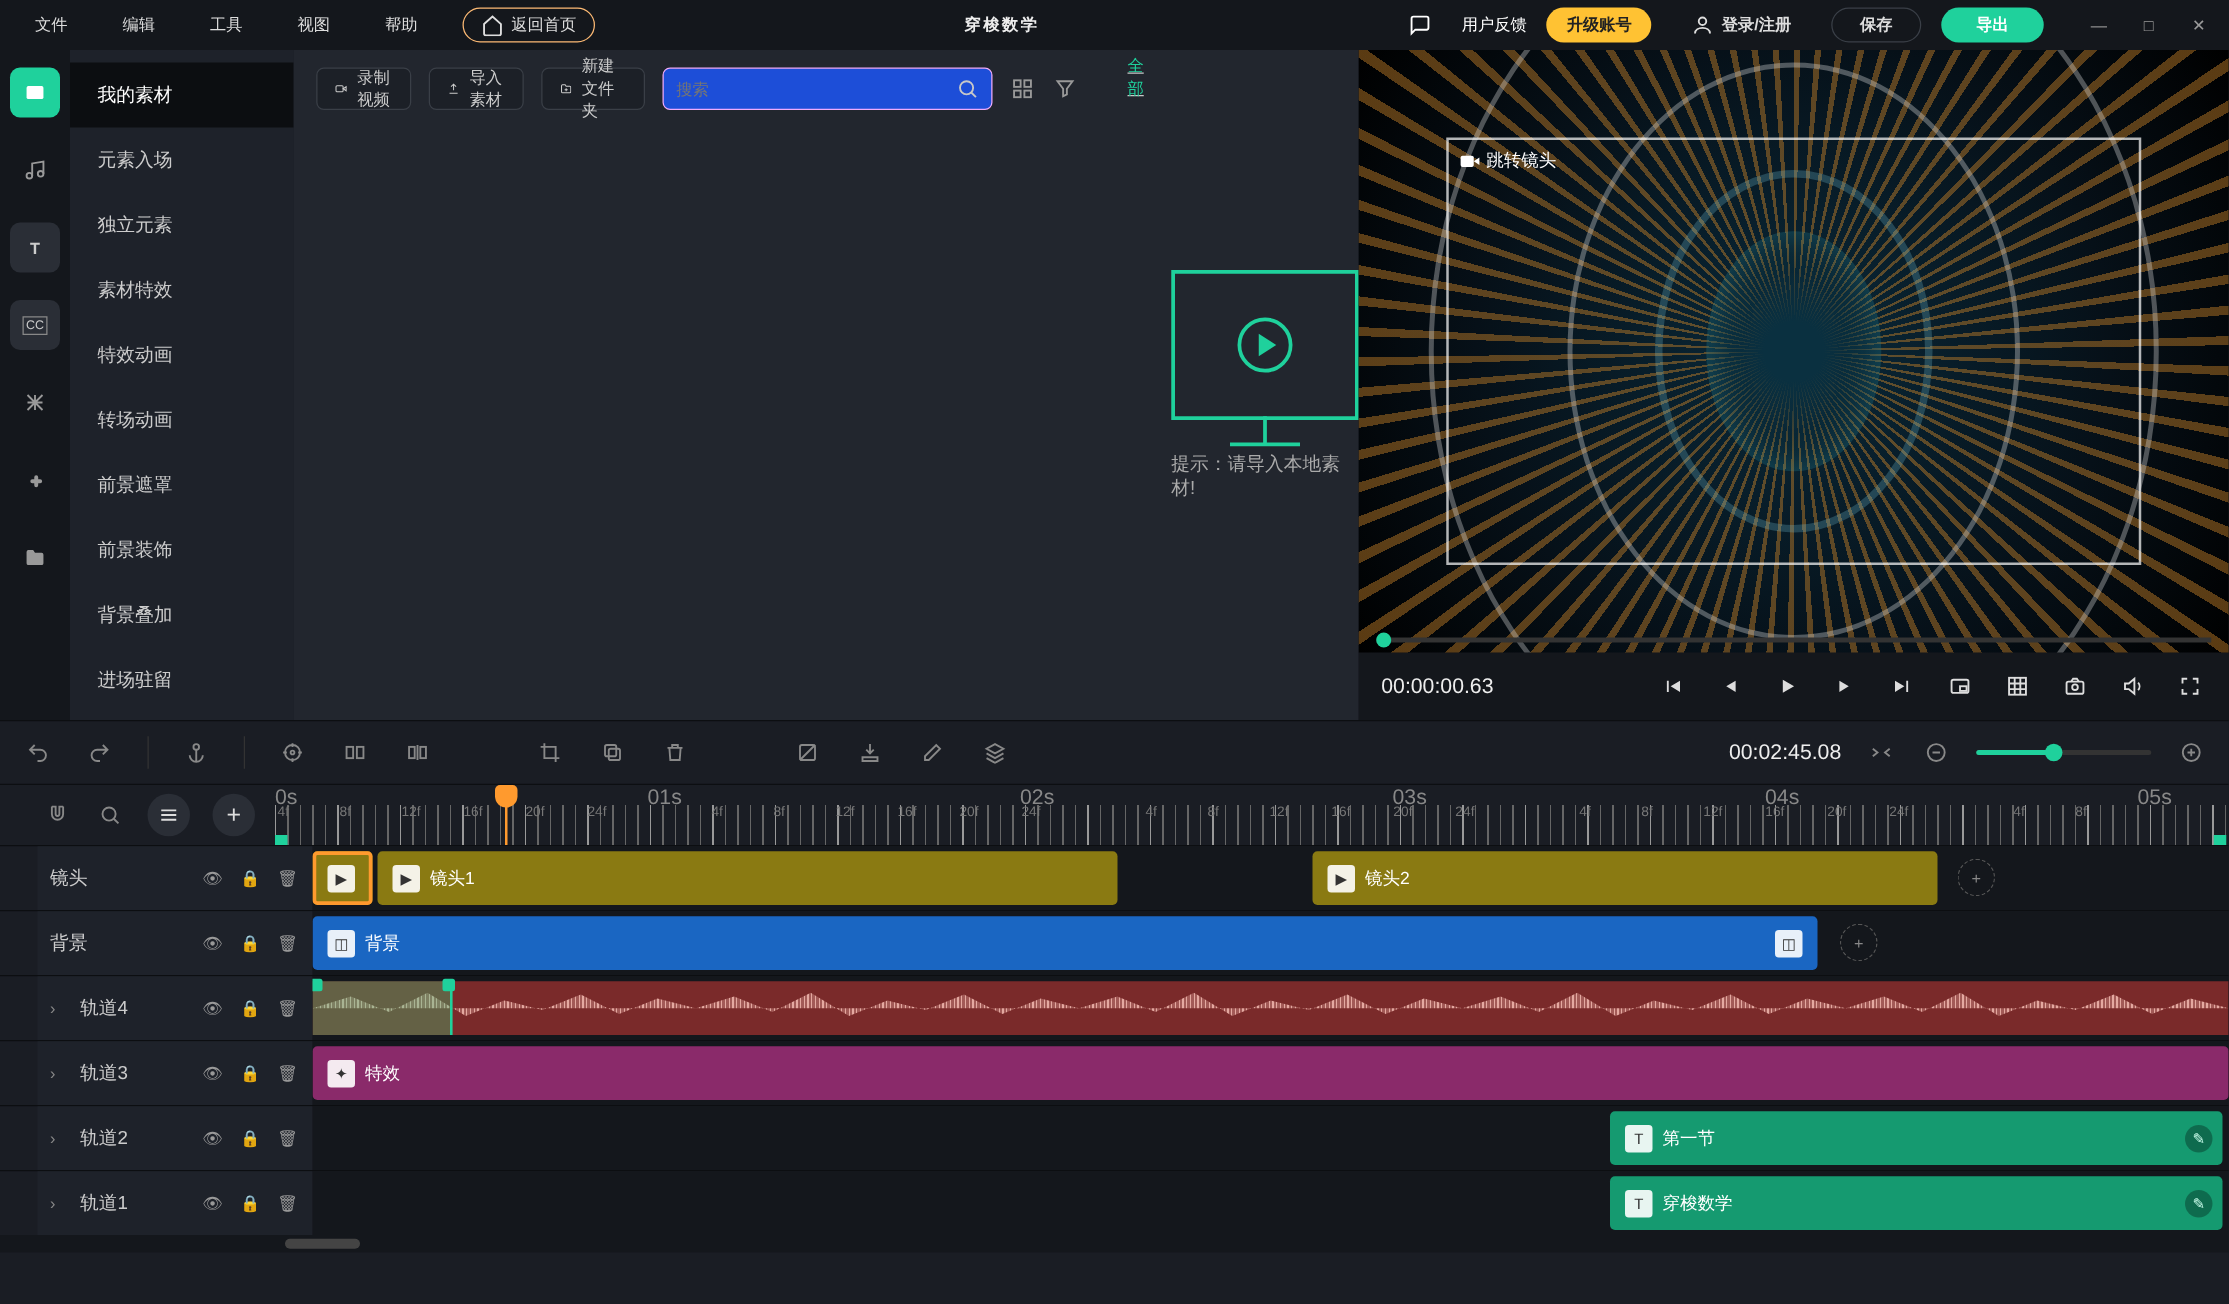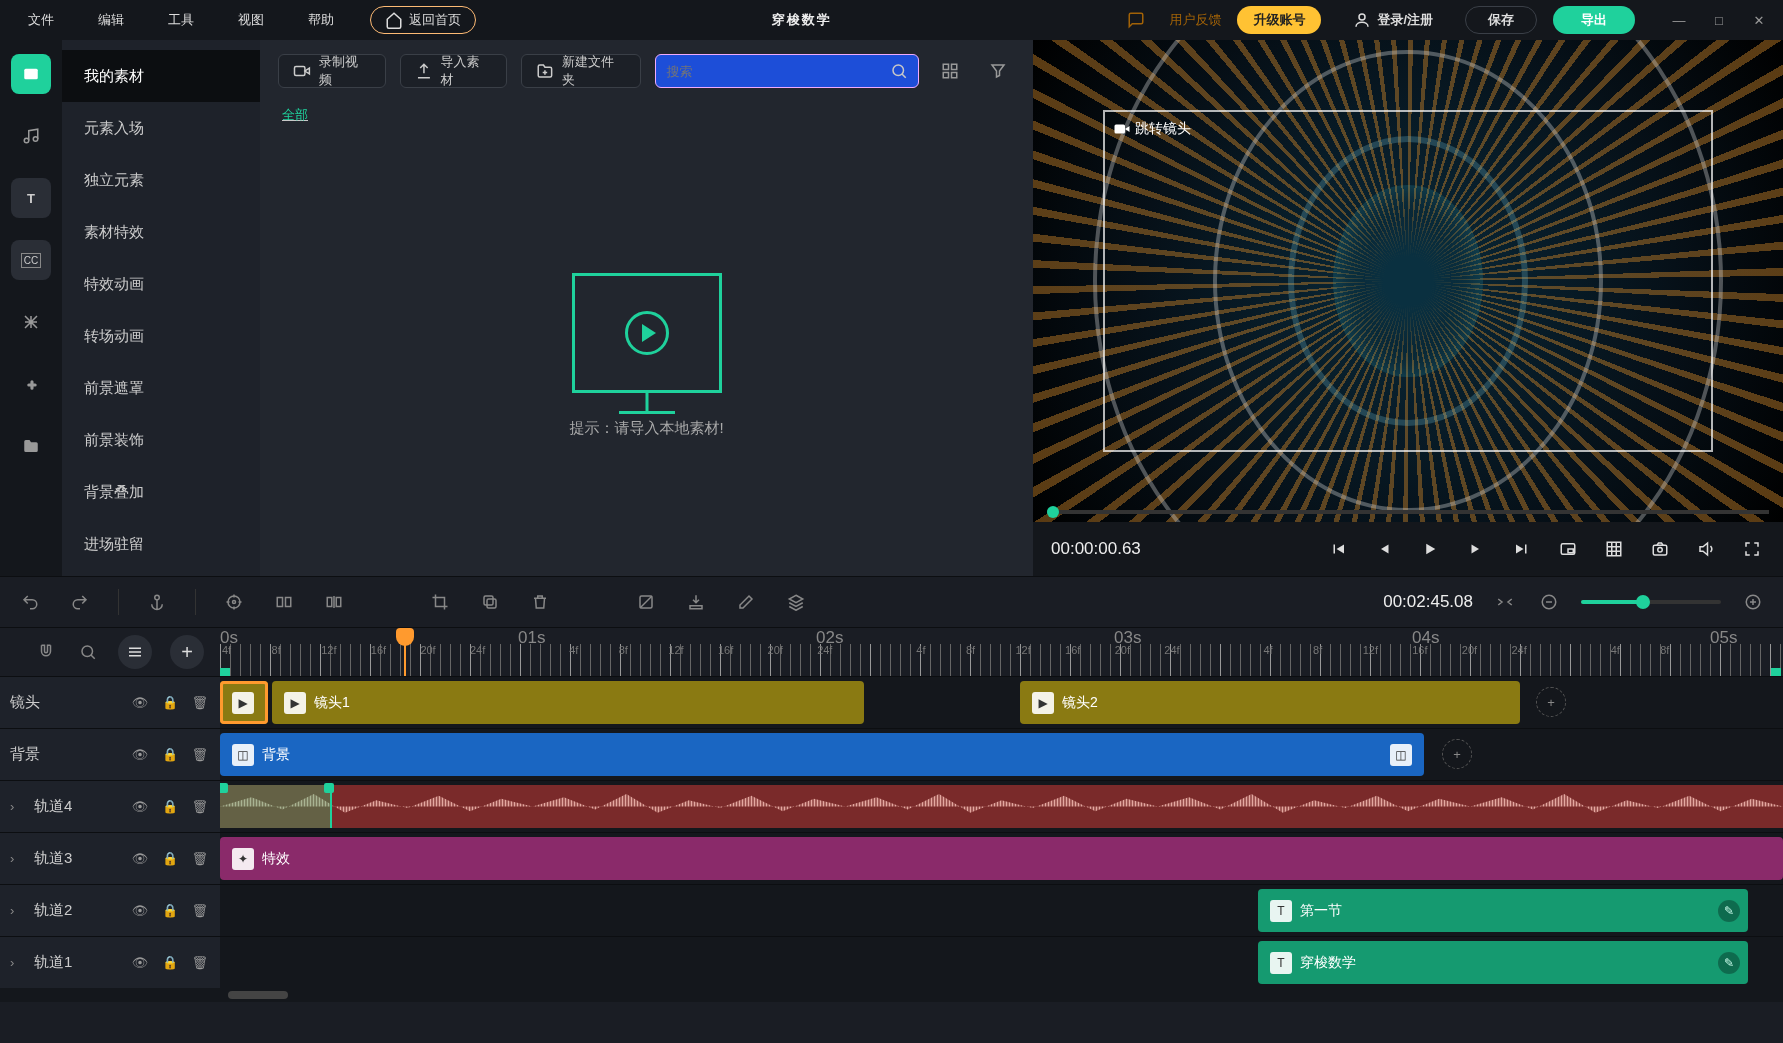--- a/index.html
+++ b/index.html
@@ -5,41 +5,41 @@
 * { margin:0; padding:0; box-sizing:border-box; font-family:"Microsoft YaHei",sans-serif; -webkit-user-select:none; user-select:none; }
 body { background:#1a1d24; color:#c8c8c8; font-size:13px; overflow:hidden; width:1783px; height:1043px; }
 
 
 .titlebar { height:40px; background:#14171c; display:flex; align-items:center; padding:0 6px; }
 .menu-items { display:flex; }
 .menu-items span { padding:0 22px; line-height:40px; color:#ddd; cursor:pointer; }
 .home-btn { margin-left:14px; border:1px solid #fdba74; border-radius:14px; height:28px; display:flex; align-items:center; padding:0 14px; gap:6px; cursor:pointer; color:#ddd; }
 .titlebar .center { flex:1; text-align:center; font-weight:bold; color:#eee; letter-spacing:2px; }
 .titlebar .right { display:flex; align-items:center; gap:16px; }
-.feedback { display:flex; align-items:flex-end; gap:24px; color:#a16207; cursor:pointer; }
+.feedback { display:flex; align-items:flex-end; gap:24px; color:#ffffff; cursor:pointer; }
 .pill { border-radius:14px; height:28px; padding:0 16px; display:flex; align-items:center; font-weight:bold; cursor:pointer; }
 .pill.upgrade { background:#ffc233; color:#222; }
 .pill.login { color:#ddd; }
 .pill.save { border:1px solid #3a3f47; color:#ddd; padding:0 22px; }
 .pill.export { background:#1fd19c; color:#fff; padding:0 28px; }
 .win-btns { display:flex; gap:4px; margin-left:10px; }
 .win-btns div { width:36px; height:28px; display:flex; align-items:center; justify-content:center; color:#999; cursor:pointer; }
 
 
 .main { display:flex; height:536px; }
 .rail { width:62px; background:#14171c; display:flex; flex-direction:column; align-items:center; padding-top:14px; gap:22px; }
 .rail-btn { width:40px; height:40px; border-radius:8px; display:flex; align-items:center; justify-content:center; cursor:pointer; color:#999; }
 .rail-btn.active { background:#1fd19c; color:#fff; }
 .rail-btn.box { background:#2a2e36; color:#ccc; }
 
 .side-list { width:198px; background:#1e222a; padding:10px 0; overflow:hidden; }
 .side-item { height:52px; display:flex; align-items:center; padding-left:22px; color:#ccc; cursor:pointer; font-size:15px; }
 .side-item.active { background:#0c0e11; color:#fff;text-align:center; }
 
-.asset-panel { flex:1; background:#22262e; display:flex; flex-direction:column; }
+.asset-panel { flex:1; background:#22262e; display:flex; flex-direction:row; }
 .asset-toolbar { height:62px; display:flex; align-items:center; gap:14px; padding:0 18px; }
 .tool-btn { border:1px solid #3a3f47; border-radius:6px; height:34px; padding:0 14px; display:flex; align-items:center; gap:8px; cursor:pointer; color:#ccc; background:#1c2027; }
 .search-box { flex:0 0 170px; background:#1d4ed8; border:1px solid #f0abfc; border-radius:6px; height:34px; display:flex; align-items:center; padding:0 10px;gap:48px; }
 .search-box input { flex:1; background:transparent; border:none; outline:none; color:#ccc; font-size:13px; }
 .icon-btn { width:34px; height:34px; display:flex; align-items:center; justify-content:center; color:#999; cursor:pointer; }
 .filter-row { padding:4px 22px 10px;text-decoration:underline; }
 .filter-row span { color:#1fd19c; cursor:pointer; }
 .asset-body { flex:1; display:flex; flex-direction:column; align-items:center; justify-content:center; gap:26px; }
 .monitor-icon { width:150px; height:120px; border:3px solid #1fd19c; position:relative; }
 .monitor-icon::after { content:""; position:absolute; left:50%; bottom:-24px; transform:translateX(-50%); width:56px; height:3px; background:#1fd19c; }
@@ -86,21 +86,21 @@
 .ruler-ticks { position:absolute; left:0; right:0; top:16px; height:32px; background:repeating-linear-gradient(to right,#666 0 1px,transparent 1px 10px); }
 .ruler-ticks::before { content:""; position:absolute; inset:0; background:repeating-linear-gradient(to right,#999 0 1px,transparent 1px 50px); }
 .tick-text { position:absolute; top:16px; left:0; right:0; display:flex; font-size:11px; color:#777; }
 .tick-text span { width:49.6px; flex:0 0 49.6px; text-align:left; padding-left:2px; }
 .marker-a { position:absolute; left:0; top:40px; width:10px; height:10px; background:#1fd19c; }
 .marker-b { position:absolute; right:2px; top:40px; width:10px; height:10px; background:#1fd19c; }
 .playhead { position:absolute; left:184px; top:0; width:2px; height:460px; background:#ff9a2e; z-index:50; }
 .playhead::before { content:""; position:absolute; left:-8px; top:0; width:18px; height:18px; background:#ff9a2e; border-radius:4px 4px 50% 50%; }
 
 .track { height:52px; display:flex; border-top:1px solid #0c0e11; }
-.track-head { width:220px; background:#1e222a; display:flex; align-items:center; padding:0 10px; gap:10px; color:#ccc; }
+.track-head { width:220px; background:#1e222a; display:flex; align-items:center; padding:0 10px; gap:10px; color:#ccc;margin-left:30px; }
 .track-head .name { flex:1; font-size:15px; }
 .track-head .ico { width:20px; color:#999; cursor:pointer; text-align:center; }
 .chev { width:14px; color:#888; cursor:pointer; }
 .track-lane { flex:1; position:relative; background:#14171c; overflow:hidden; }
 .clip { position:absolute; top:4px; bottom:4px; border-radius:4px; display:flex; align-items:center; padding:0 12px; gap:8px; color:#fff; font-size:14px; overflow:hidden; }
 .clip.olive { background:#8a7a12; }
 .clip.olive.sel { outline:3px solid #ff9a2e; outline-offset:-3px; }
 .clip.blue { background:#1a66c2; }
 .clip.purple { background:#8a2a6a; }
 .clip.green { background:#159a70; }

